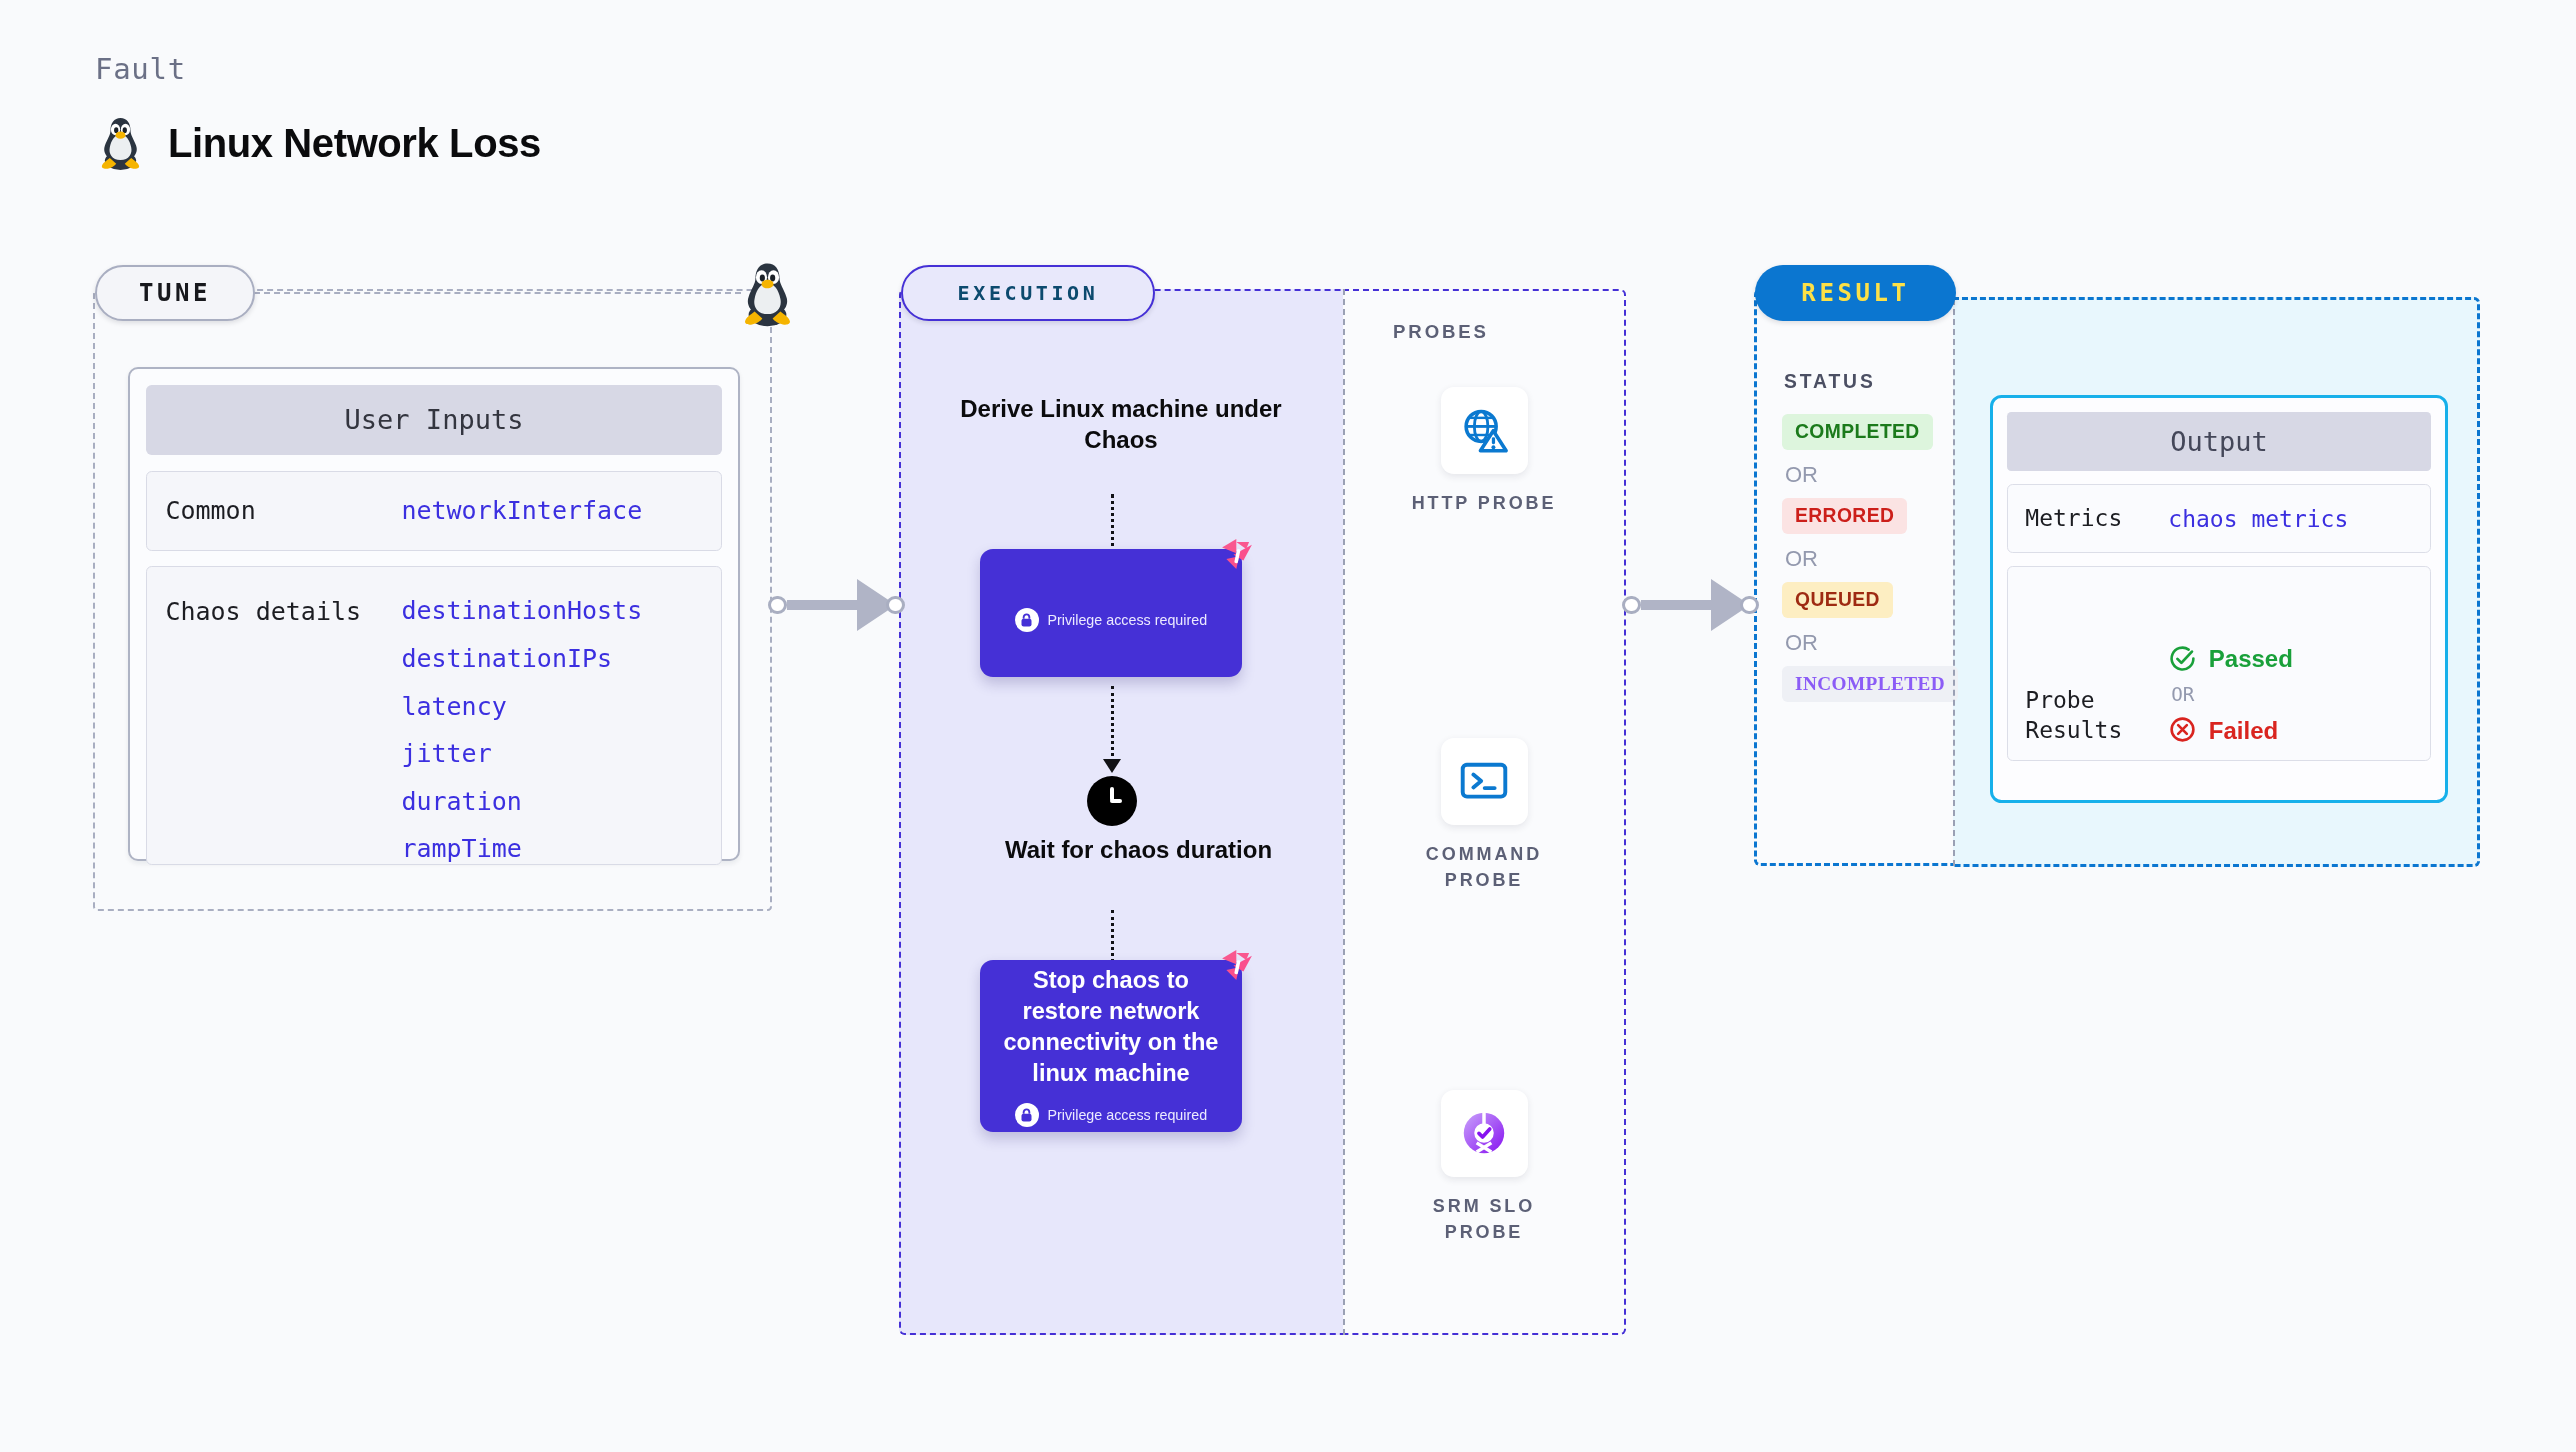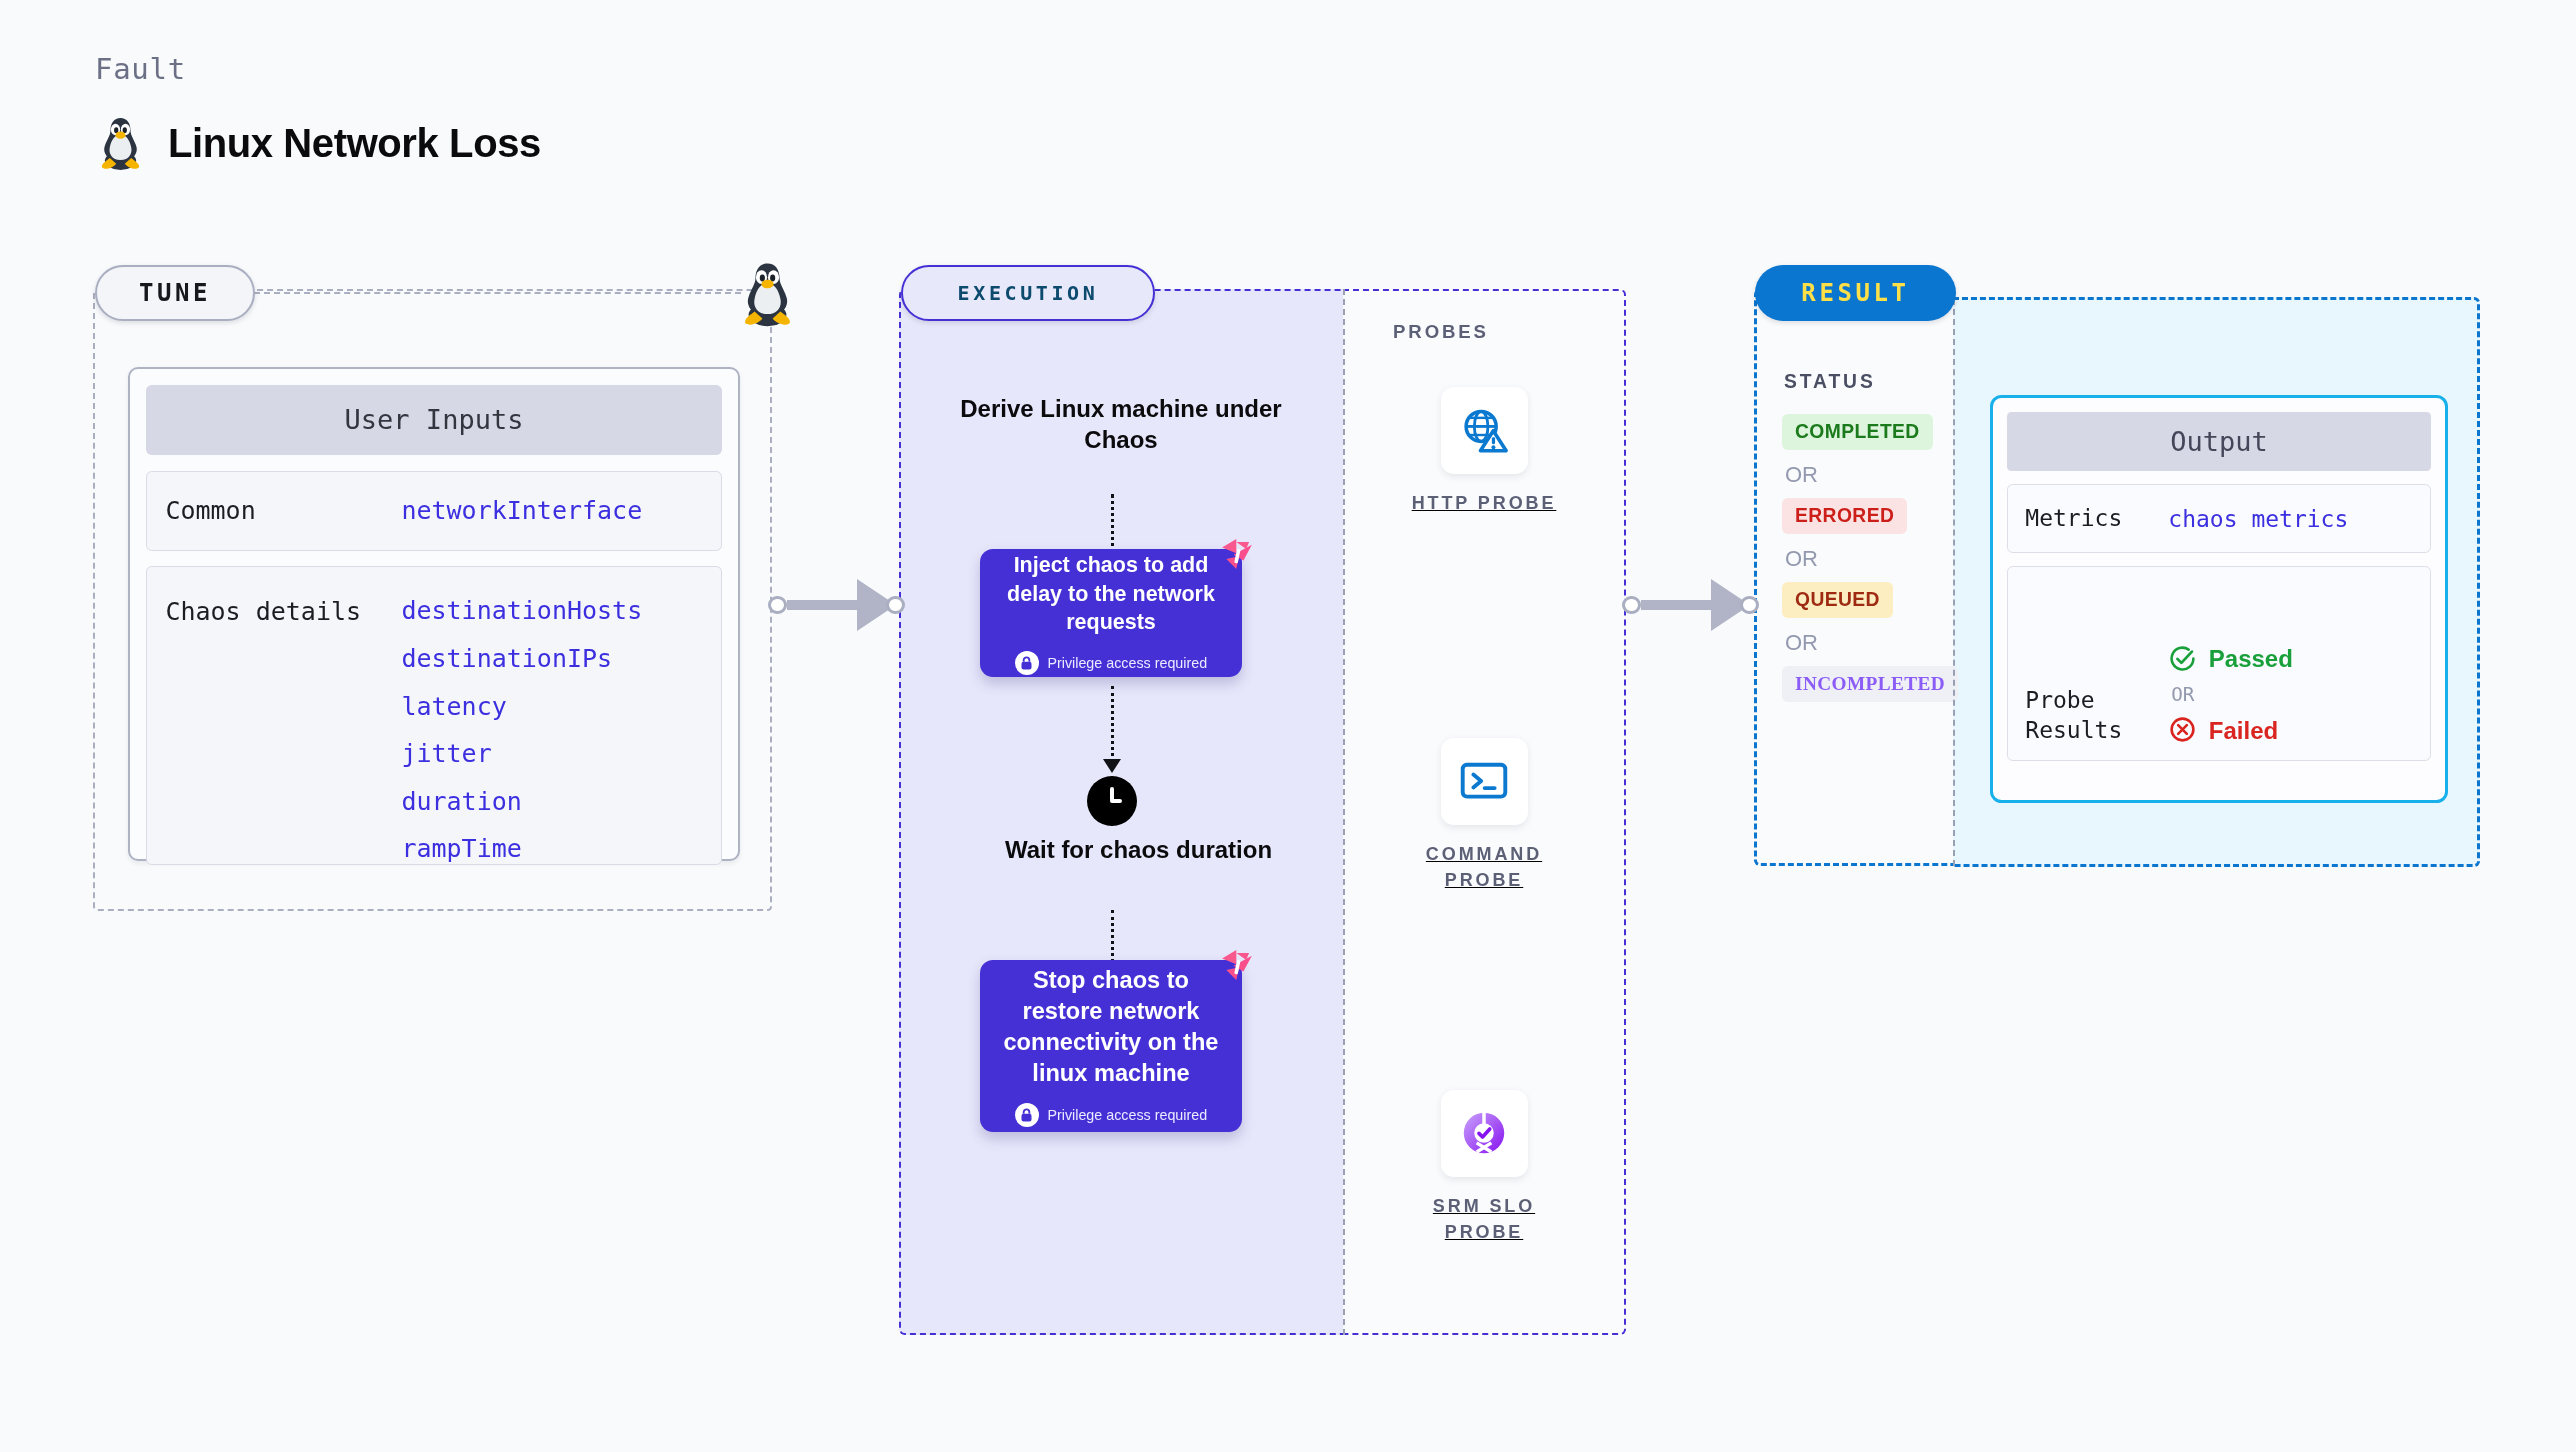--- a/index.html
+++ b/index.html
@@ -165,21 +165,21 @@
   .wait-label {
     position: absolute; width: 301px; text-align: center;
     font-size: 24px; font-weight: 700; color: #0b0b0d; line-height: 1.28;
   }
 
   
   .probes-label {
     position: absolute; left: 1357px; top: 321px;
     font-size: 18.6px; font-weight: 700; color: #5c6076; letter-spacing: 2.9px; margin-left: 36px;
   }
-  .probe { position: absolute; width: 172px; display: flex; flex-direction: column; align-items: center; text-decoration: underline; }
+  .probe { position: absolute; width: 172px; display: flex; flex-direction: column; align-items: center; }
   .probe-tile {
     width: 87px; height: 87px; background: #fff; border-radius: 13px;
     box-shadow: 0 2.9px 7.2px rgba(30,35,60,.09);
     display: flex; align-items: center; justify-content: center;
   }
   .probe-label {
     margin-top: 15.8px; text-align: center; font-size: 18px; font-weight: 700;
     color: #5c6076; letter-spacing: 2.9px; line-height: 1.45;
   }
 
@@ -318,21 +318,20 @@
   <div class="chaos-card" style="left:980px; top:549px; width:262px; height:128px;">
     <span class="harness-mark">
       <svg width="44" height="44" viewBox="0 0 62 62">
         <path d="M10 22 L30 10 L30 30 Z" fill="#f9588f"></path>
         <path d="M52 18 L40 40 L26 32 Z" fill="#fa4f8c"></path>
         <path d="M16 38 L34 34 L30 52 Z" fill="#fa4f8c"></path>
         <path d="M30 14 L48 14 L44 24 Z" fill="#f9588f"></path>
         <rect x="29" y="24" width="5" height="20" rx="2" fill="#fff" transform="rotate(12 31 34)"></rect>
       </svg>
     </span>
-    <div class="cc-title">Inject chaos to add delay to the network requests</div>
     <div class="cc-priv">
       <span class="lock-badge">
         <svg width="13" height="14.3" viewBox="0 0 18 20">
           <rect x="2" y="8" width="14" height="11" rx="3" fill="#4530d6"></rect>
           <path d="M5 8V6a4 4 0 1 1 8 0v2" fill="none" stroke="#4530d6" stroke-width="2.6"></path>
         </svg>
       </span>
       <span>Privilege access required</span>
     </div>
   </div>

